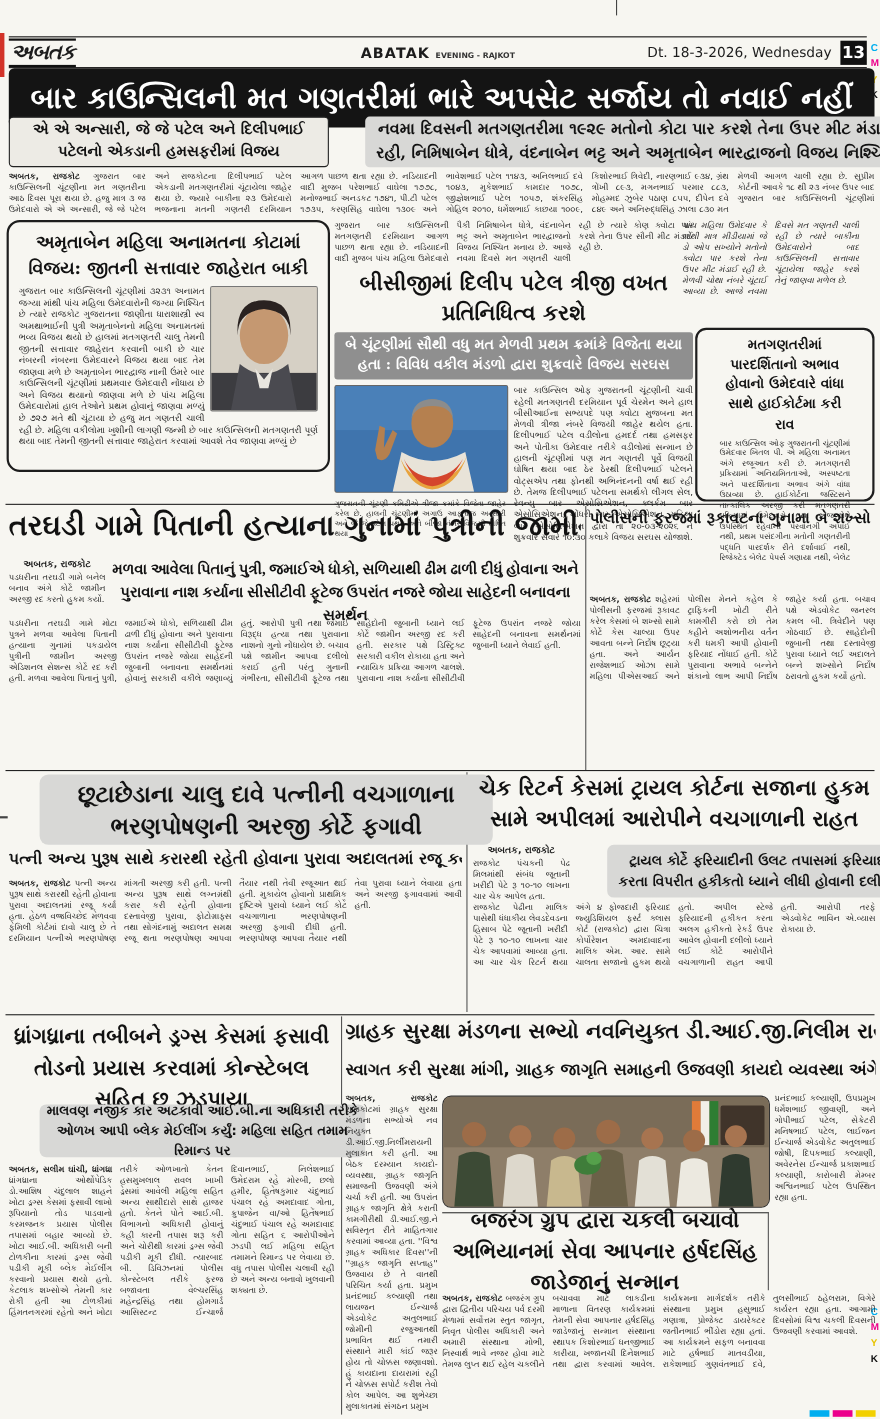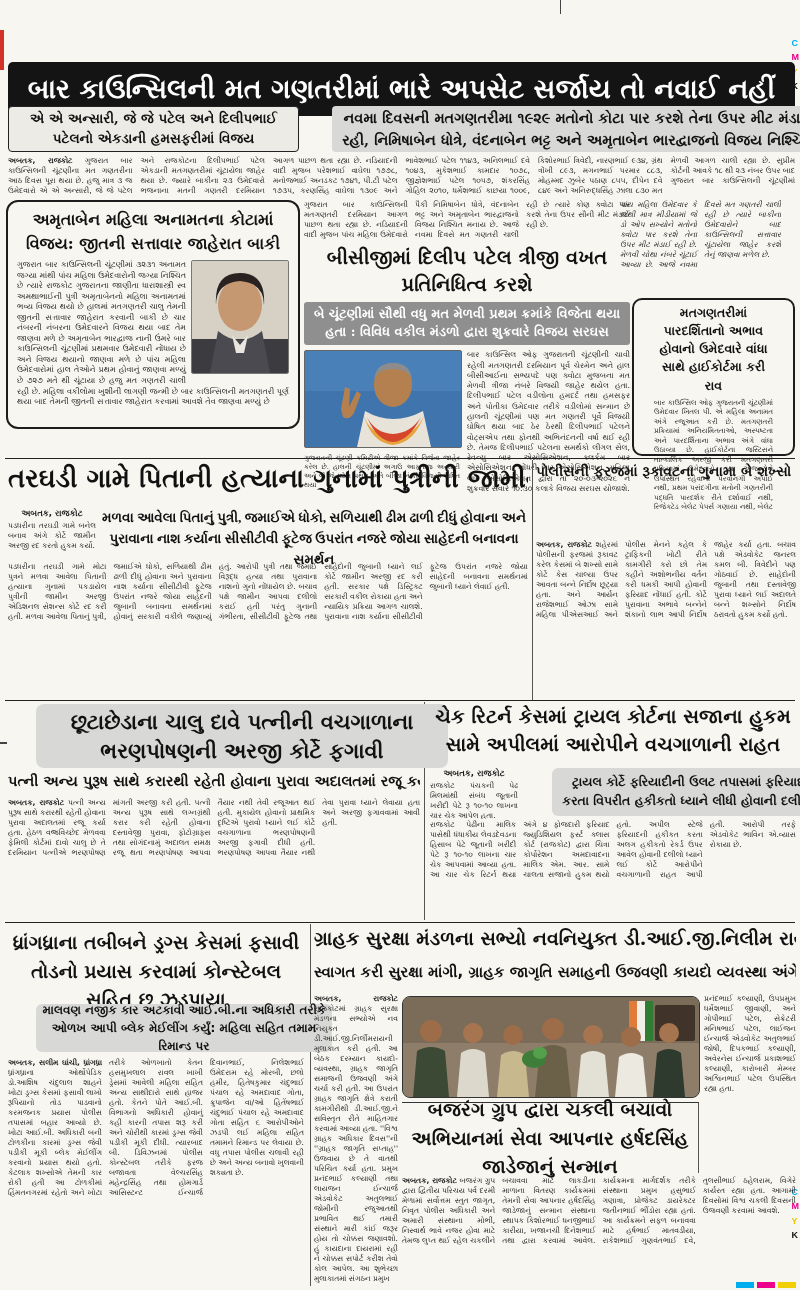--- a/index.html
+++ b/index.html
@@ -40,20 +40,31 @@
     <span class="mark-letter" style="color:#ec008c;">M</span>
     <span class="mark-letter" style="color:#e8c400;">Y</span>
     <span class="mark-letter" style="color:#111;">K</span>
   </div>
   <div class="abs" style="left:736px;top:1282px;display:flex;gap:3px;">
     <span style="width:18px;height:6px;background:#00aeef;display:block;"></span>
     <span style="width:18px;height:6px;background:#ec008c;display:block;"></span>
     <span style="width:18px;height:6px;background:#f2d000;display:block;"></span>
   </div>
 
+  <div class="abs" style="left:8px;top:33px;width:780px;height:27px;border-top:1.5px solid #111;border-bottom:1.5px solid #111;display:flex;align-items:center;">
+    <div style="font-size:19px;font-weight:bold;letter-spacing:-1px;font-style:italic;border-top:2px solid #111;border-bottom:2px solid #111;line-height:22px;padding:0 2px;">અબતક</div>
+    <div style="position:absolute;left:0;right:0;text-align:center;">
+      <span style="font-size:13px;font-weight:bold;letter-spacing:1px;">ABATAK</span>
+      <span style="font-size:7px;font-weight:bold;color:#333;">EVENING - RAJKOT</span>
+    </div>
+    <div style="margin-left:auto;display:flex;align-items:center;gap:8px;">
+      <span style="font-size:12.5px;font-weight:500;">Dt. 18-3-2026, Wednesday</span>
+      <span style="background:#111;color:#fff;font-weight:bold;font-size:15px;width:24px;height:22px;display:inline-flex;align-items:center;justify-content:center;">13</span>
+    </div>
+  </div>
 
   <div class="abs" style="left:8px;top:62px;width:787px;height:54px;background:#141414;border-radius:5px;display:flex;align-items:center;justify-content:center;">
     <span class="hl" style="color:#fff;font-size:27px;white-space:nowrap;">બાર કાઉન્સિલની મત ગણતરીમાં ભારે અપસેટ સર્જાય તો નવાઈ નહીં</span>
   </div>
 
   <div class="abs" style="left:8px;top:106px;width:291px;height:46px;border:1.5px solid #222;border-radius:4px;background:#edebe5;display:flex;align-items:center;justify-content:center;padding:0 6px;box-sizing:border-box;">
     <span class="hl" style="font-size:13.5px;line-height:1.45;">એ એ અન્સારી, જે જે પટેલ અને દિલીપભાઈ પટેલનો એકડાની હમસફરીમાં વિજય</span>
   </div>
   <div class="abs graybox" style="left:304px;top:106px;width:491px;height:46px;display:flex;align-items:center;justify-content:center;padding:0 8px;box-sizing:border-box;border-radius:4px;">
     <span class="hl" style="font-size:14.5px;line-height:1.5;">નવમા દિવસની મતગણતરીમા ૧૯૨૯ મતોનો કોટા પાર કરશે તેના ઉપર મીટ મંડાઈ રહી, નિમિષાબેન ધોત્રે, વંદનાબેન ભટ્ટ અને અમૃતાબેન ભારદ્વાજનો વિજય નિશ્ચિત</span>

